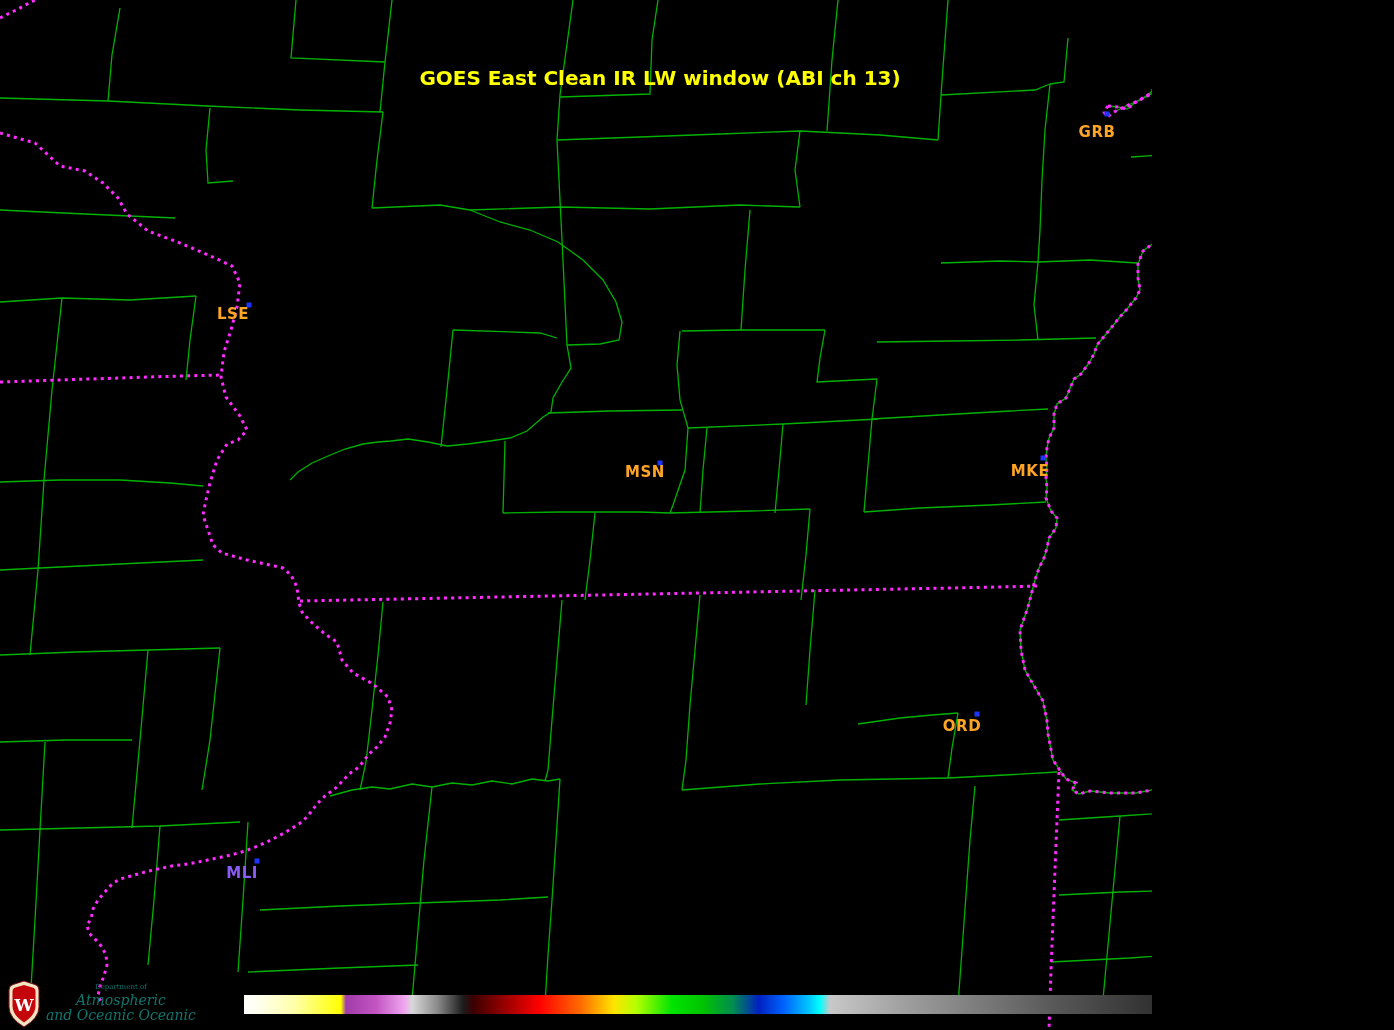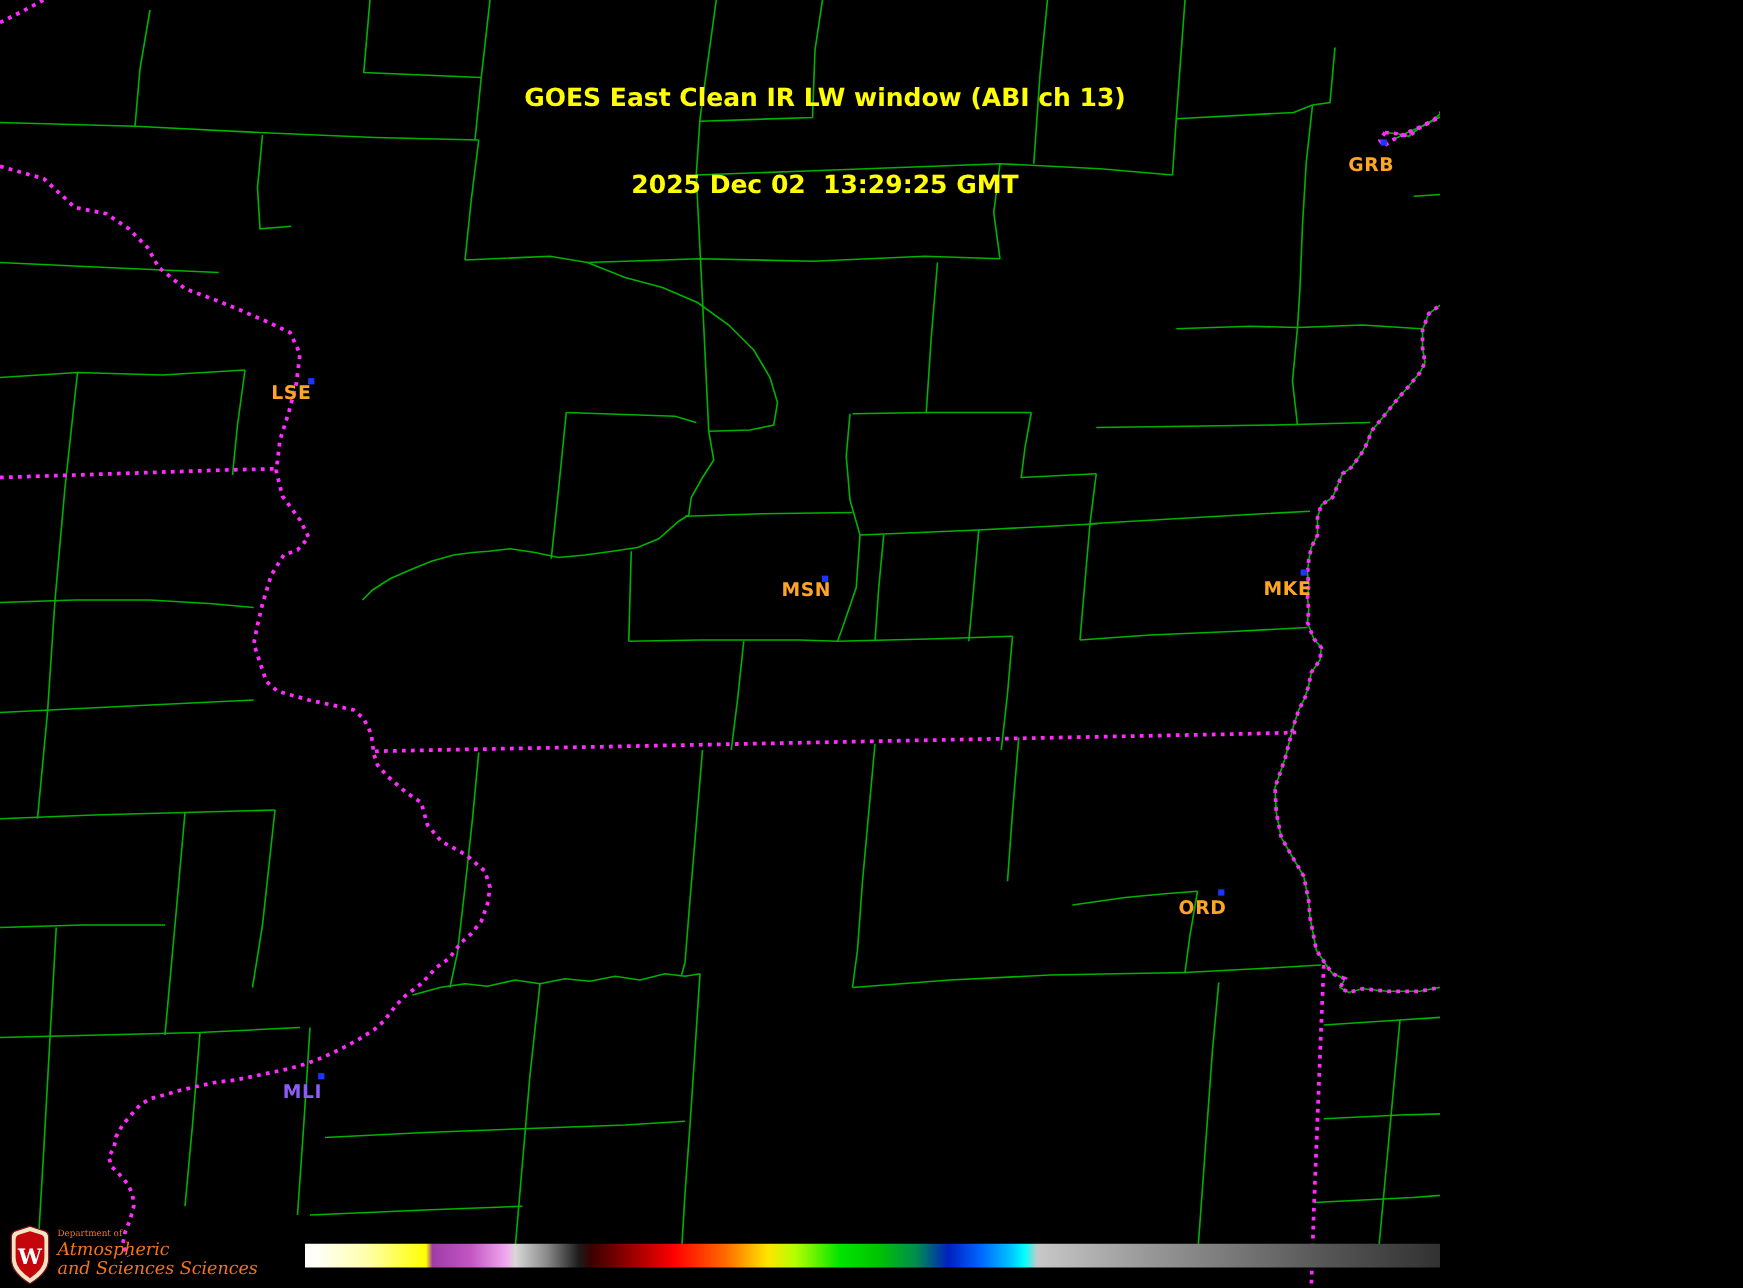--- a/index.html
+++ b/index.html
@@ -122,21 +122,20 @@
       <polyline points="1247,758 1266,748 1286,738 1302,728 1319,714 1339,691 1356,671 1376,651 1394,641" fill="none" stroke="#ff2bff" stroke-width="3" stroke-dasharray="3 4.2"></polyline>
       <polyline points="1108,106 1118,107 1127,109 1136,102 1148,95 1160,83 1172,71 1184,59 1196,47 1208,34 1218,23 1227,13 1233,3" fill="none" stroke="#ff2bff" stroke-width="3" stroke-dasharray="3 4.2"></polyline>
       <polyline points="1114,112 1126,106 1140,100 1155,92 1170,85 1185,78 1200,69 1215,60 1230,52 1245,43 1258,37 1270,31 1281,27 1289,31" fill="none" stroke="#ff2bff" stroke-width="3" stroke-dasharray="3 4.2"></polyline>
       <polyline points="1305,60 1320,56 1335,46 1350,34 1365,23 1380,13 1394,6" fill="none" stroke="#ff2bff" stroke-width="3" stroke-dasharray="3 4.2"></polyline>
       <polyline points="1108,106 1104,112 1107,117 1114,112" fill="none" stroke="#ff2bff" stroke-width="3" stroke-dasharray="3 4.2"></polyline>
       <polyline points="0,18 18,9 35,0" fill="none" stroke="#ff2bff" stroke-width="3" stroke-dasharray="3 4.2"></polyline>
     </svg>
 
   <div class="title-block" style="color: rgb(255, 255, 0);">
     <div>GOES East Clean IR LW window (ABI ch 13)</div>
-    <div>2025 Dec 02  13:29:25 GMT</div>
   </div>
 
   <div id="stations">
       <div class="station-dot" style="left: 1107px; top: 114px; background: rgb(29, 53, 255);"></div>
       <div class="station-label" style="left: 1097px; top: 132px; color: rgb(255, 165, 38);">GRB</div>
       <div class="station-dot" style="left: 249px; top: 305px; background: rgb(29, 53, 255);"></div>
       <div class="station-label" style="left: 233px; top: 314px; color: rgb(255, 165, 38); text-align: right;">LSE</div>
       <div class="station-dot" style="left: 660px; top: 463px; background: rgb(29, 53, 255);"></div>
       <div class="station-label" style="left: 645px; top: 472px; color: rgb(255, 165, 38);">MSN</div>
       <div class="station-dot" style="left: 1043px; top: 458px; background: rgb(29, 53, 255);"></div>
@@ -148,20 +147,20 @@
     </div>
 
   <div class="colorbar" id="colorbar" style="background: linear-gradient(to right, rgb(255, 255, 255) 0%, rgb(255, 255, 242) 1.2%, rgb(255, 255, 168) 5%, rgb(255, 255, 0) 9.5%, rgb(160, 60, 168) 10%, rgb(195, 85, 195) 13%, rgb(240, 168, 240) 15.8%, rgb(216, 216, 216) 16.5%, rgb(138, 138, 138) 19%, rgb(28, 28, 28) 21.5%, rgb(60, 0, 0) 22.5%, rgb(255, 0, 0) 29%, rgb(255, 106, 0) 33%, rgb(255, 228, 0) 36.3%, rgb(180, 255, 0) 38.5%, rgb(0, 228, 0) 42%, rgb(0, 196, 0) 45%, rgb(0, 140, 80) 48%, rgb(0, 32, 192) 50.5%, rgb(0, 100, 255) 53%, rgb(0, 200, 255) 55.5%, rgb(0, 255, 255) 56.5%, rgb(200, 200, 200) 57.5%, rgb(158, 158, 158) 65%, rgb(86, 86, 86) 80%, rgb(38, 38, 38) 92%, rgb(0, 0, 0) 100%);"></div>
 
   <div class="logo">
     <svg width="32" height="48" viewBox="0 0 32 48">
       <path id="crest-outer" d="M16 1 L27 4.5 Q31 5.5 31 10 L31 27 Q31 38 16 47 Q1 38 1 27 L1 10 Q1 5.5 5 4.5 Z" fill="#efe5c2" stroke="#7a1020" stroke-width="1"></path>
       <path id="crest-inner" d="M16 5 L24.5 7.5 Q27.5 8.3 27.5 11.5 L27.5 26 Q27.5 35 16 42.5 Q4.5 35 4.5 26 L4.5 11.5 Q4.5 8.3 7.5 7.5 Z" fill="#c5050c"></path>
       <text x="16" y="31" text-anchor="middle" font-family="DejaVu Serif, serif" font-size="17" font-weight="bold" fill="#ffffff">W</text>
     </svg>
-    <div class="logo-text" id="logo-text" style="color: #f97316;">
+    <div class="logo-text" id="logo-text" style="color: #0f766e; text-align: center;">
       <div class="logo-dept">Department of</div>
       <div class="logo-line">Atmospheric</div>
-      <div class="logo-line">and Sciences Sciences</div>
+      <div class="logo-line">and Oceanic Oceanic</div>
     </div>
   </div>
 
 </div>
 
 </body></html>

